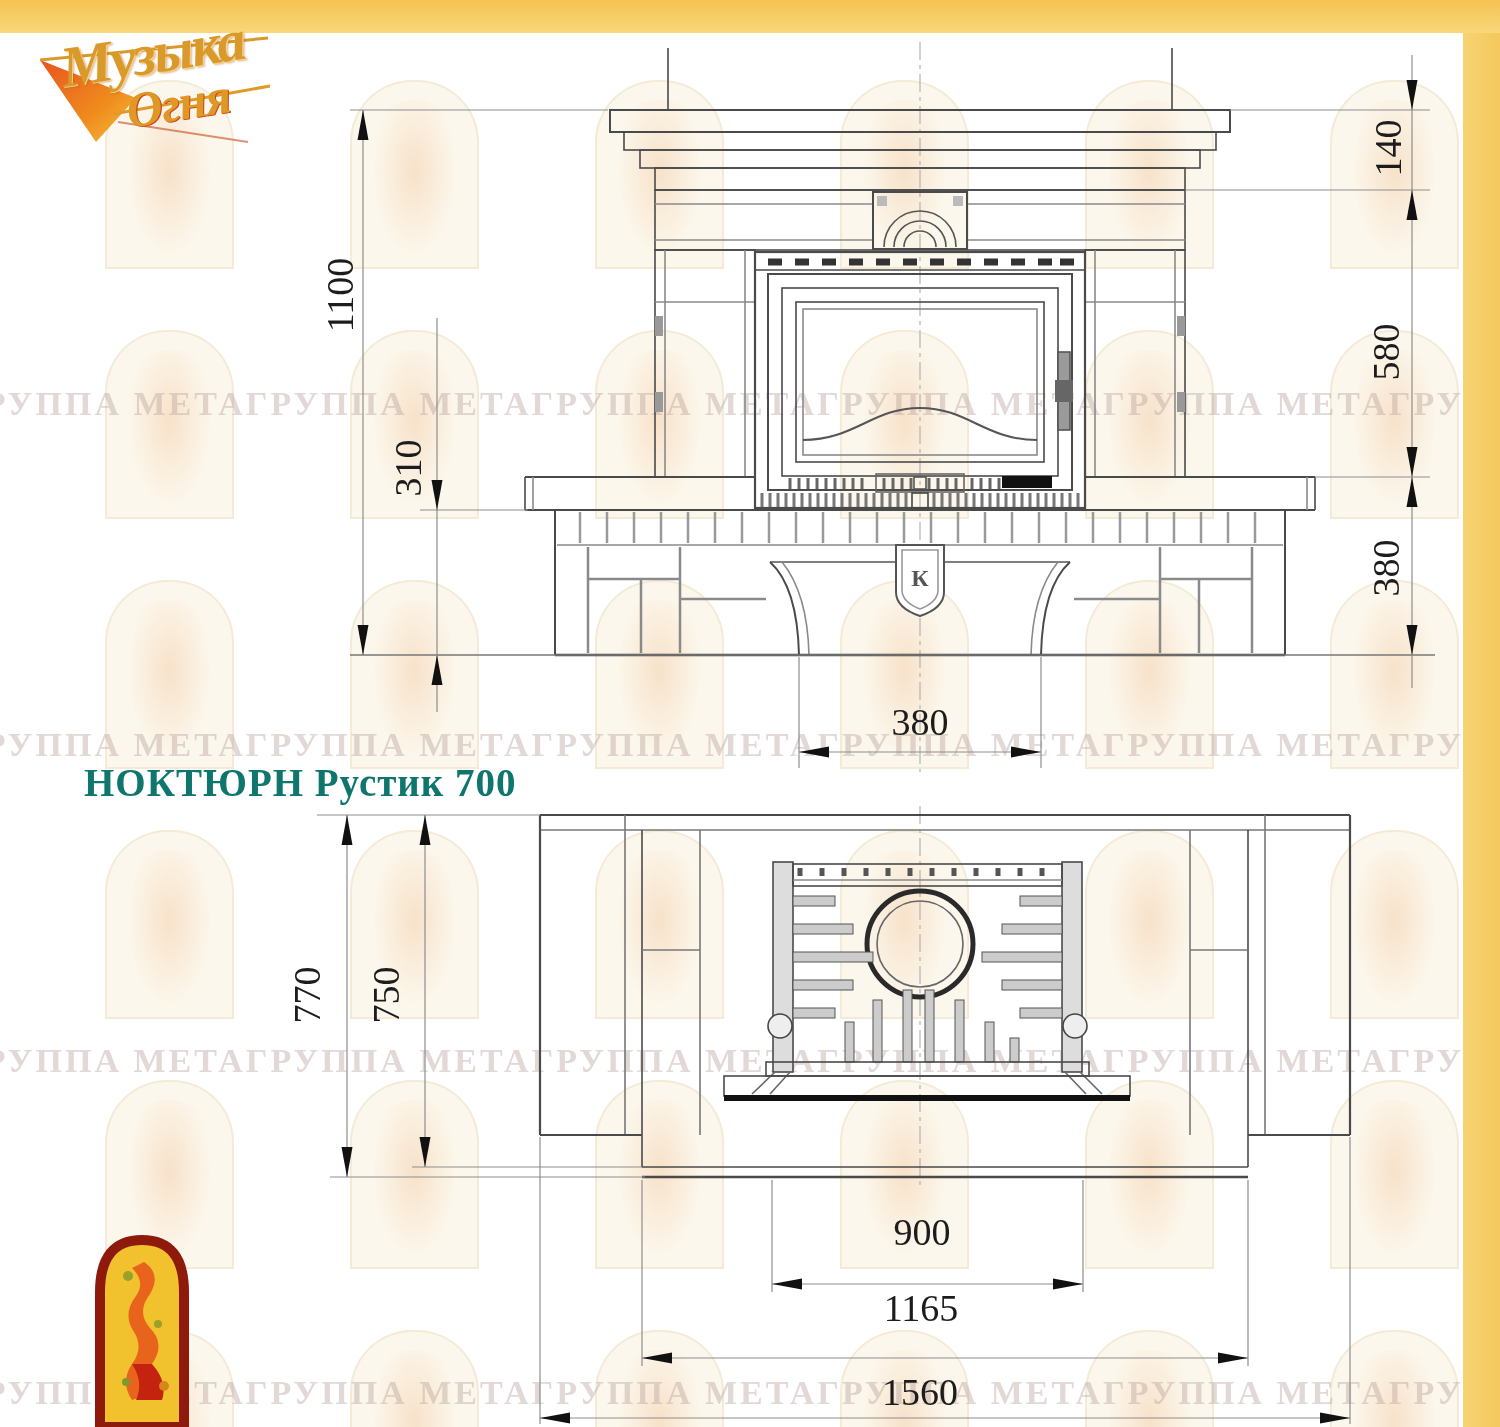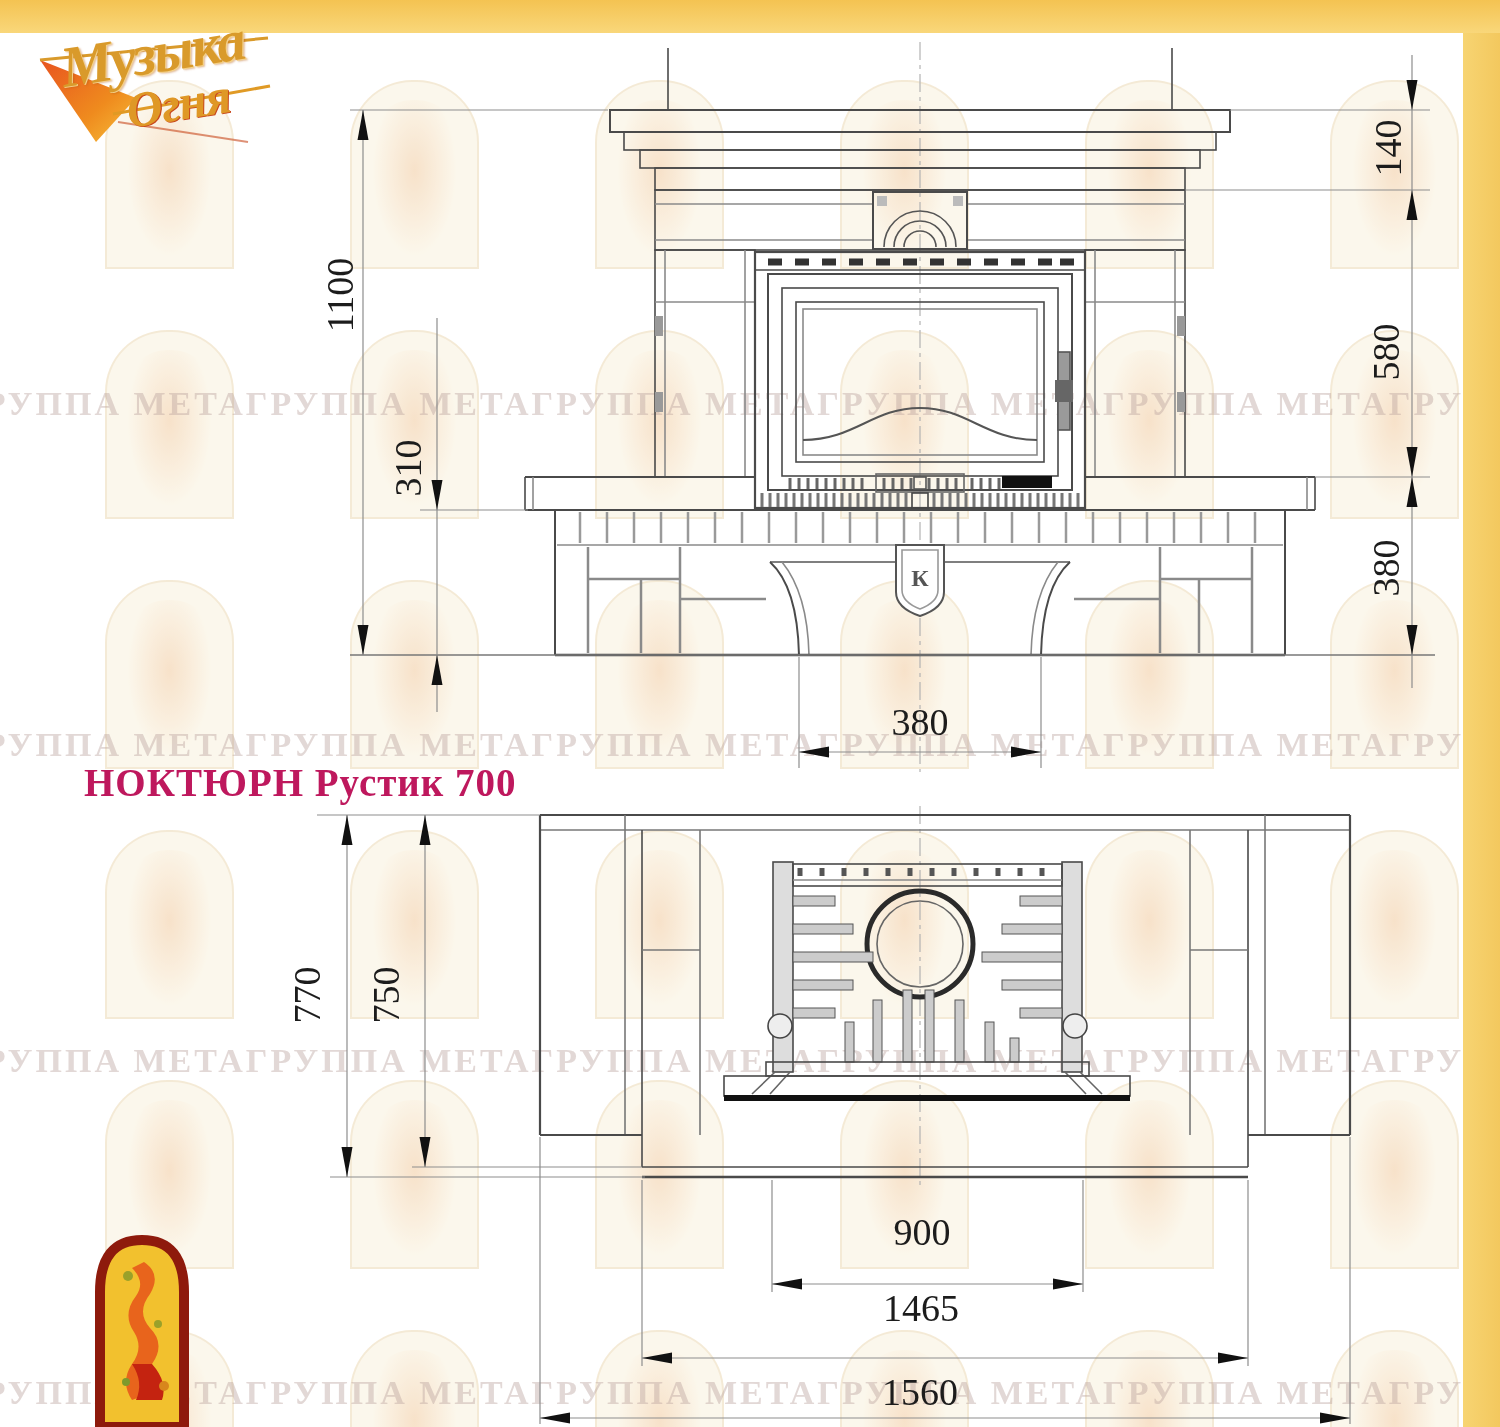--- a/index.html
+++ b/index.html
@@ -37,21 +37,21 @@
   }
   .logo-top .w2{
     position:absolute;left:108px;top:72px;font-size:50px;font-style:italic;font-weight:bold;
     color:#df9826;transform:rotate(-9deg);text-shadow:1px 1px 0 #c8471d;letter-spacing:-1px;
   }
   
   .logo-bottom{position:absolute;left:92px;top:1232px;width:100px;height:195px;z-index:3;}
   
   .page-title{
     position:absolute;left:84px;top:760px;z-index:4;
-    font-size:39px;font-weight:bold;color:#be185d;letter-spacing:1px;
+    font-size:39px;font-weight:bold;color:#0f766e;letter-spacing:1px;
   }
   
   #draw{position:absolute;left:0;top:0;z-index:3;}
   
   .dim{
     position:absolute;z-index:4;font-size:38px;color:#1c1c1c;white-space:nowrap;
     transform:translate(-50%,-50%);line-height:1;
   }
   .dim.rot{transform:translate(-50%,-50%) rotate(-90deg);}
   .emblem{
@@ -451,15 +451,15 @@
 
 <div class="dim rot" style="left:340px;top:295px">1100</div>
 <div class="dim rot" style="left:408px;top:468px">310</div>
 <div class="dim rot" style="left:1388px;top:148px">140</div>
 <div class="dim rot" style="left:1386px;top:352px">580</div>
 <div class="dim rot" style="left:1386px;top:568px">380</div>
 <div class="dim" style="left:920px;top:722px">380</div>
 <div class="dim rot" style="left:307px;top:995px">770</div>
 <div class="dim rot" style="left:386px;top:995px">750</div>
 <div class="dim" style="left:922px;top:1232px">900</div>
-<div class="dim" style="left:921px;top:1308px">1465</div>
+<div class="dim" style="left:921px;top:1308px">1165</div>
 <div class="dim" style="left:920px;top:1392px">1560</div>
 <div class="emblem" style="left:920px;top:578px">К</div>
 
 </body></html>

